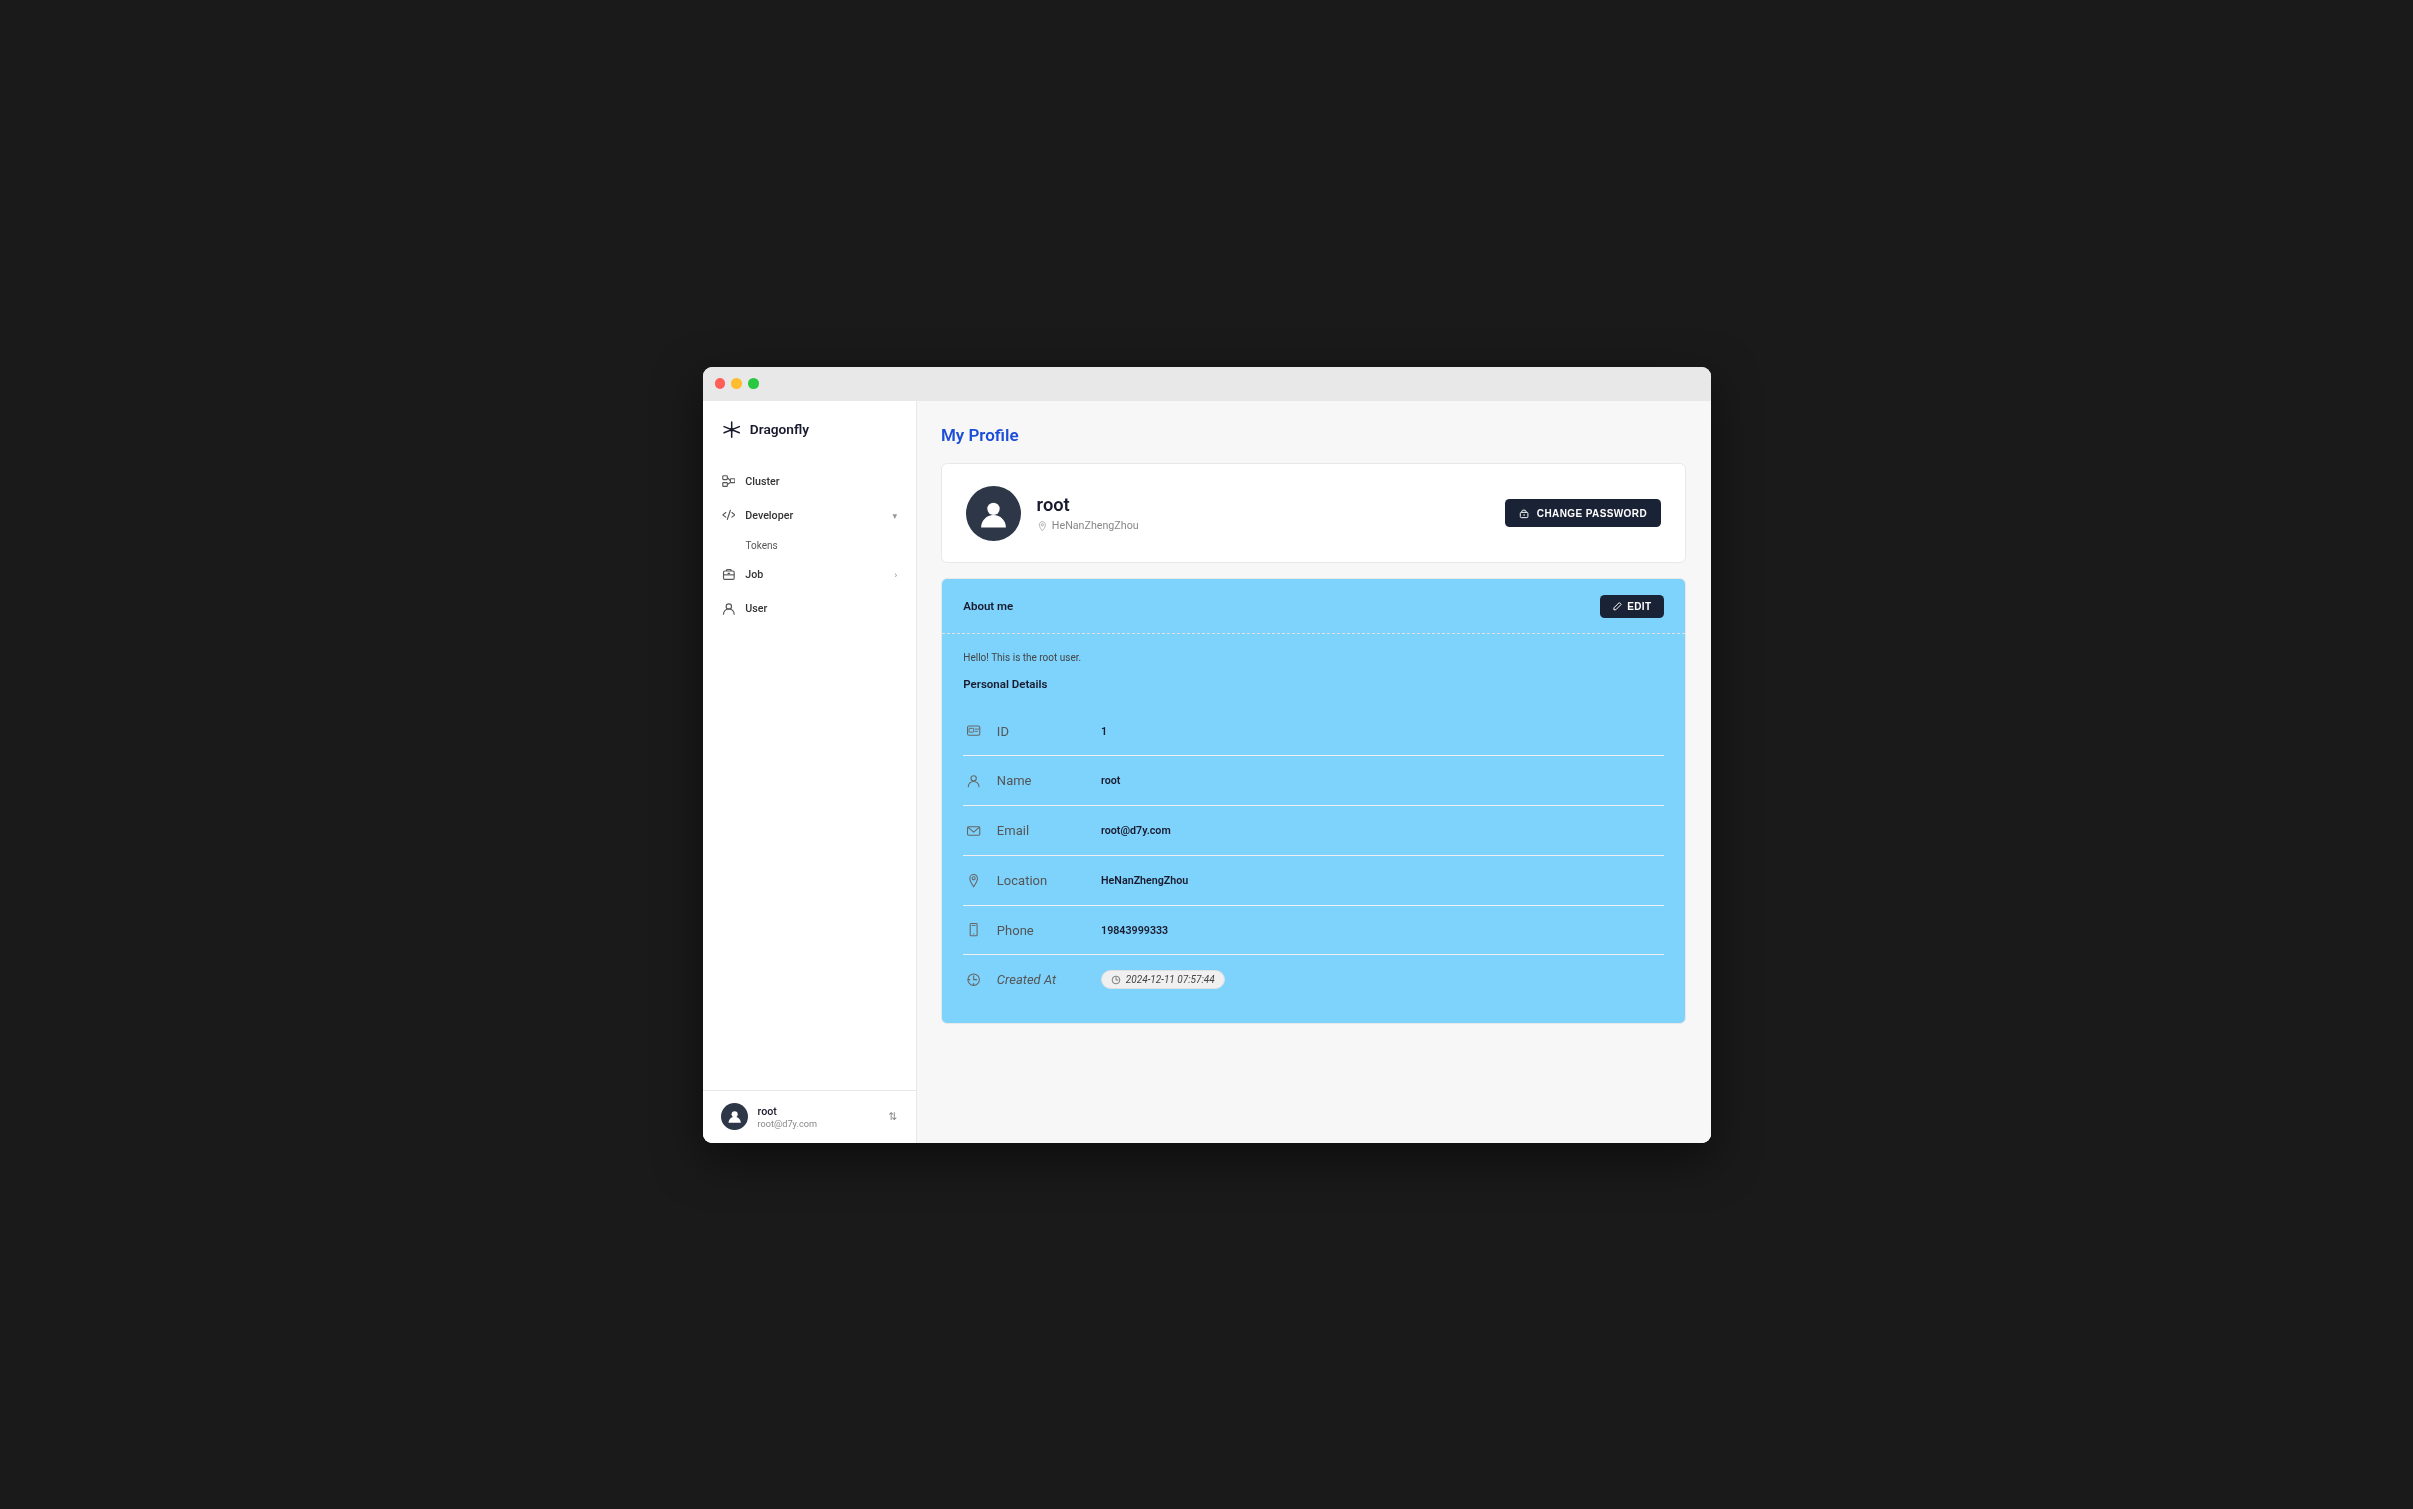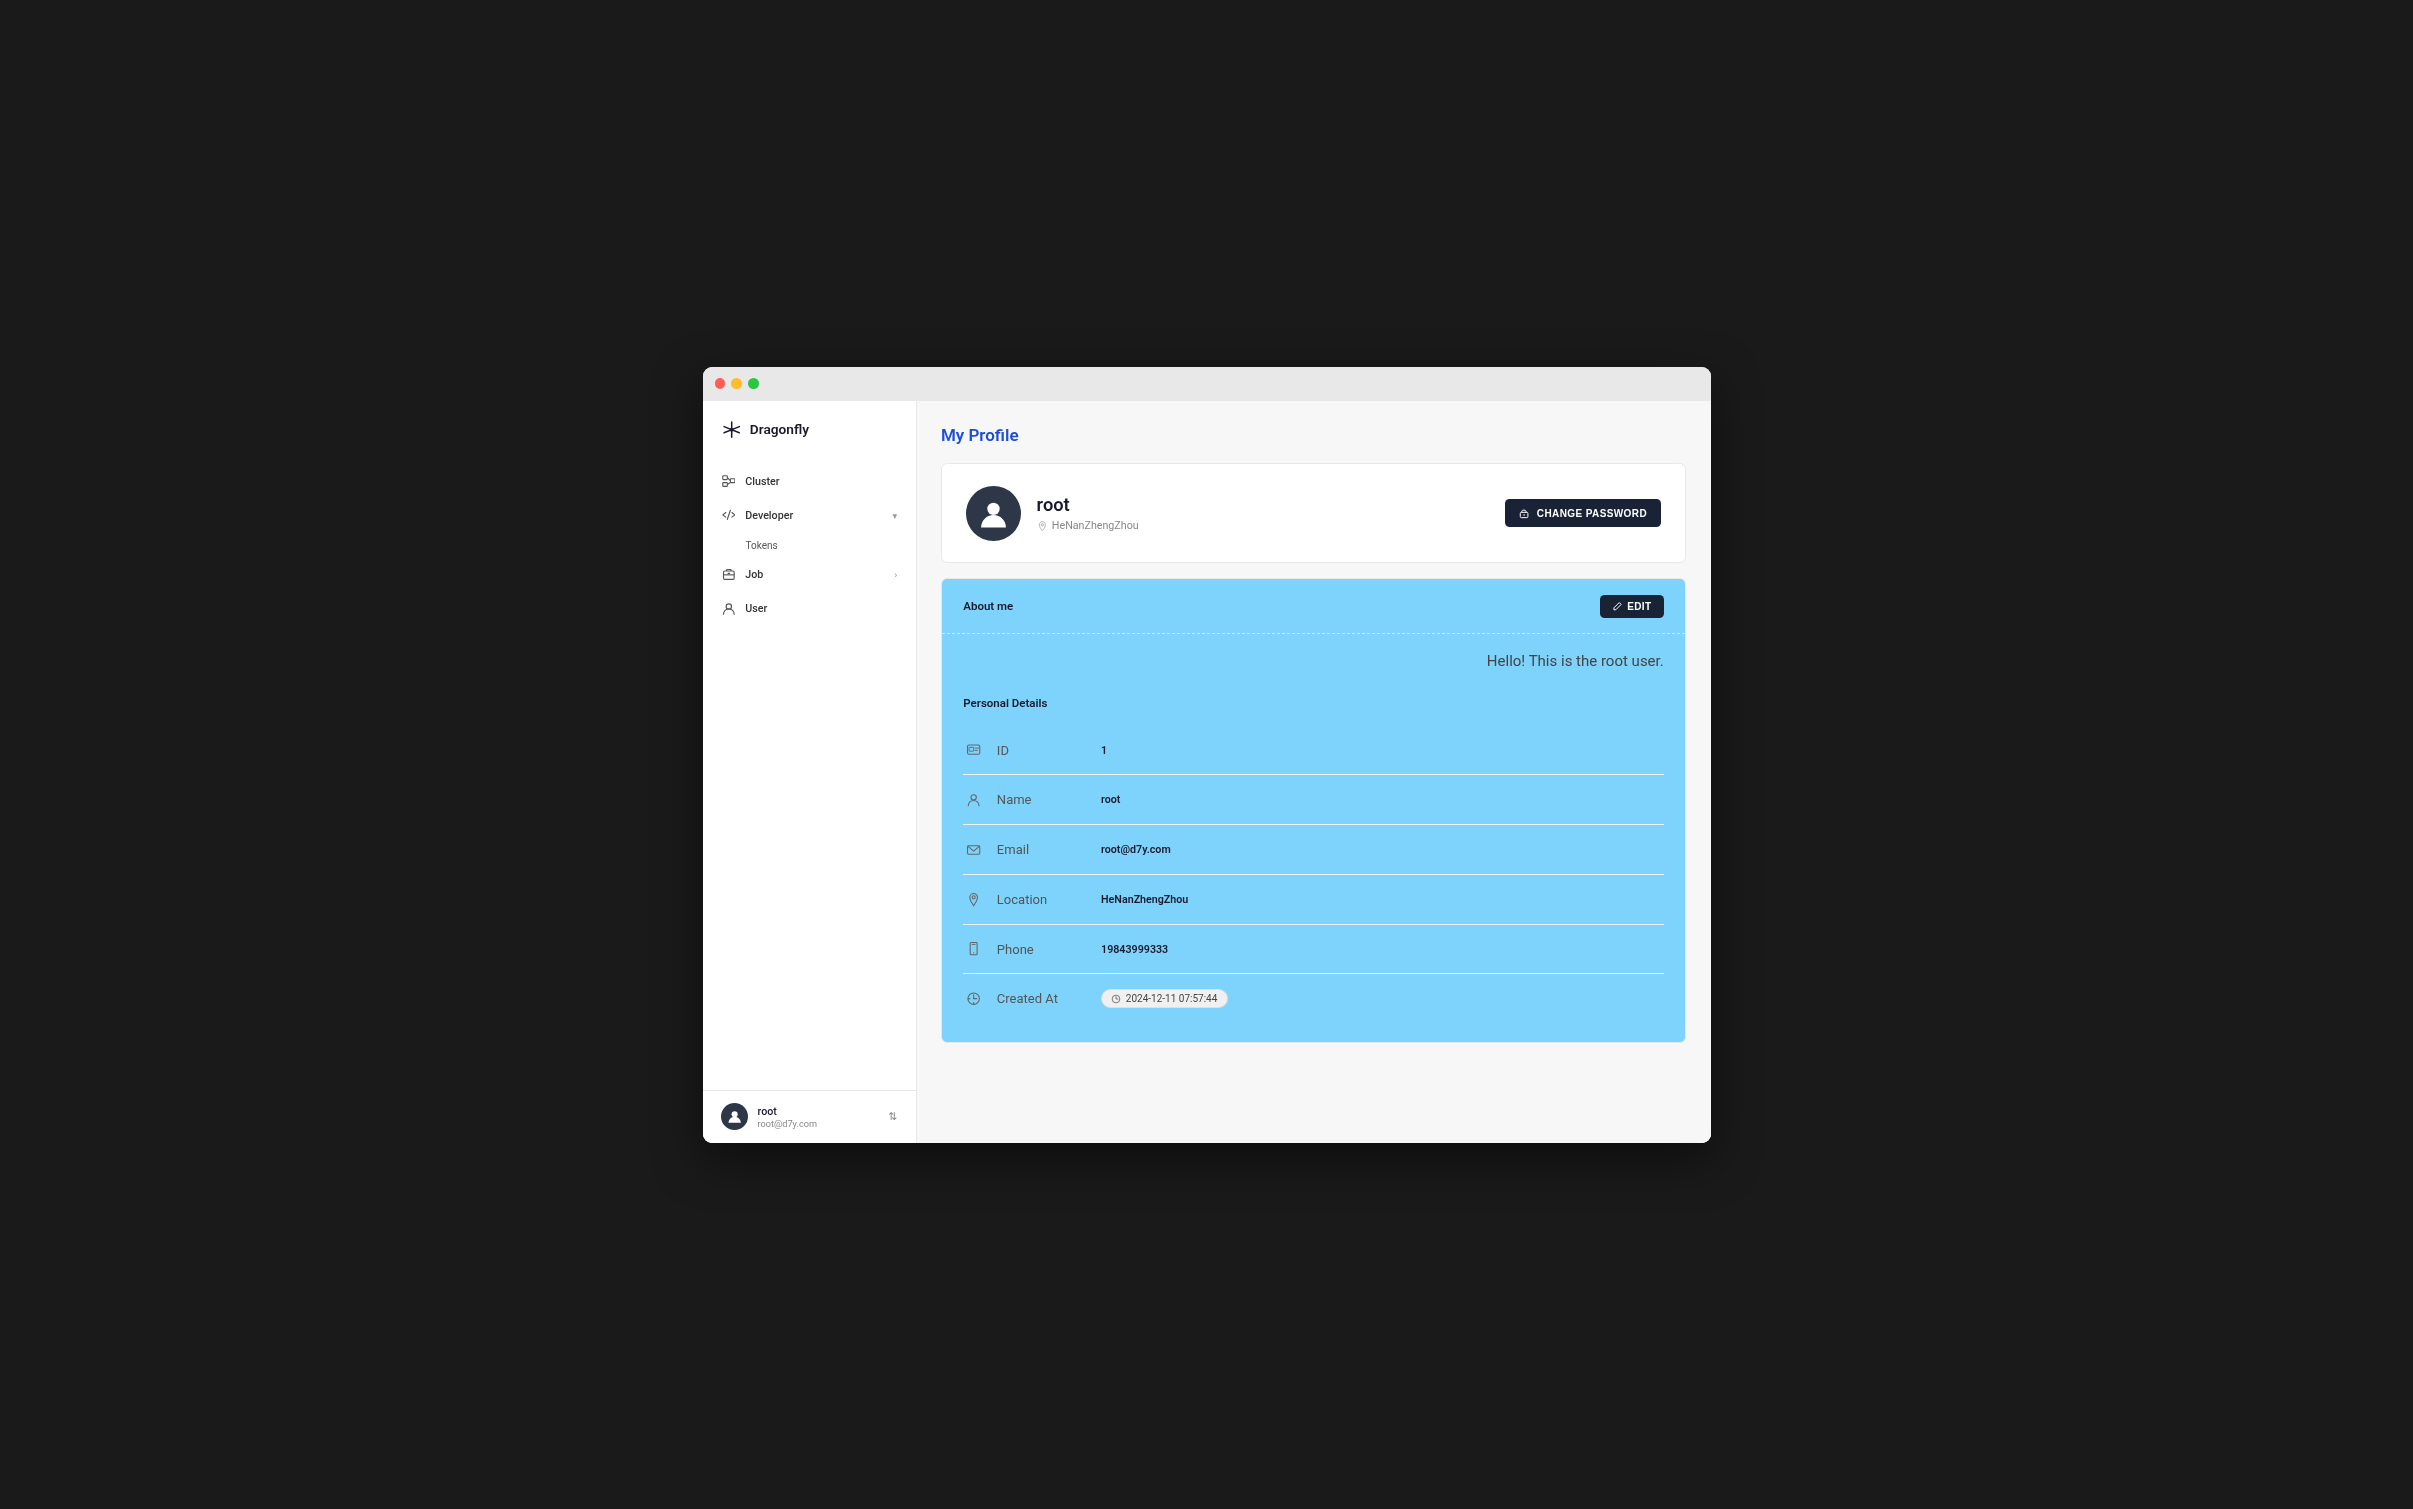--- a/index.html
+++ b/index.html
@@ -232,39 +232,38 @@
       cursor: pointer;
       display: flex;
       align-items: center;
       gap: 4.6px;
       letter-spacing: 0.4px;
     }
     .about-body {
       padding: 18.3px 21.4px;
     }
     .about-bio {
-      font-size: 15px;
+      font-size: 10px;
       color: #444;
-      margin-bottom: 26px;
-      text-align: right;
+      margin-bottom: 14px;
     }
     .personal-details-title {
       font-size: 11.5px;
       font-weight: 600;
       color: #1a1a2e;
       margin-bottom: 15.3px;
     }
     .detail-row {
       display: flex;
       align-items: center;
       padding: 13.7px 0;
       border-bottom: 0.8px solid #f0f0f0;
       gap: 12.2px;
     }
-    .detail-row:last-child { border-bottom: none; }
+    .detail-row:last-child { border-bottom: none; font-style: italic; }
     .detail-icon {
       width: 21.4px;
       height: 21.4px;
       display: flex;
       align-items: center;
       justify-content: center;
       color: #666;
       flex-shrink: 0;
     }
     .detail-label {

